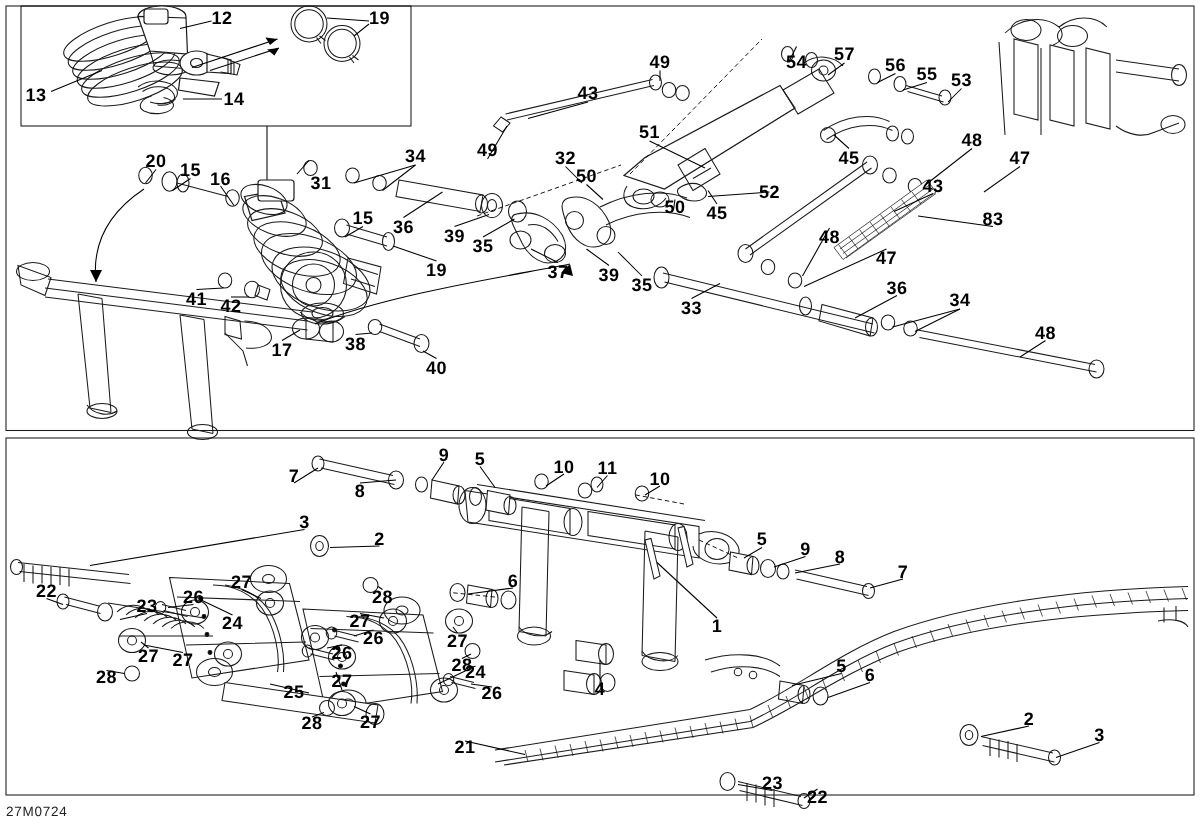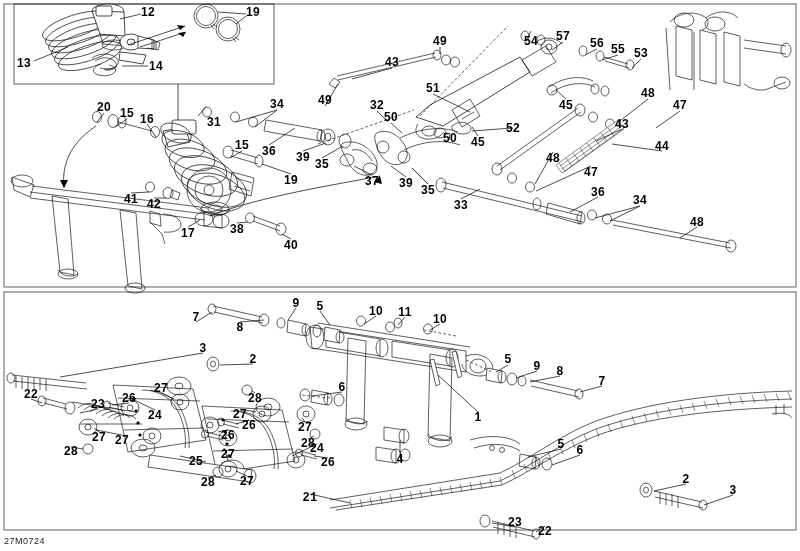--- a/index.html
+++ b/index.html
@@ -647,21 +647,21 @@
       <div class="cal" style="left: 147px; top: 119px;">16</div>
       <div class="cal" style="left: 277px; top: 104px;">34</div>
       <div class="cal" style="left: 325px; top: 100px;">49</div>
       <div class="cal" style="left: 377px; top: 105px;">32</div>
       <div class="cal" style="left: 391px; top: 117px;">50</div>
       <div class="cal" style="left: 214px; top: 122px;">31</div>
       <div class="cal" style="left: 513px; top: 128px;">52</div>
       <div class="cal" style="left: 622px; top: 124px;">43</div>
       <div class="cal" style="left: 450px; top: 138px;">50</div>
       <div class="cal" style="left: 478px; top: 142px;">45</div>
-      <div class="cal" style="left: 662px; top: 146px;">44</div>
+      <div class="cal" style="left: 662px; top: 146px;">83</div>
       <div class="cal" style="left: 242px; top: 145px;">15</div>
       <div class="cal" style="left: 269px; top: 151px;">36</div>
       <div class="cal" style="left: 303px; top: 157px;">39</div>
       <div class="cal" style="left: 322px; top: 164px;">35</div>
       <div class="cal" style="left: 553px; top: 158px;">48</div>
       <div class="cal" style="left: 591px; top: 172px;">47</div>
       <div class="cal" style="left: 291px; top: 180px;">19</div>
       <div class="cal" style="left: 372px; top: 181px;">37</div>
       <div class="cal" style="left: 406px; top: 183px;">39</div>
       <div class="cal" style="left: 428px; top: 190px;">35</div>
@@ -701,21 +701,21 @@
       <div class="cal" style="left: 305px; top: 427px;">27</div>
       <div class="cal" style="left: 308px; top: 443px;">28</div>
       <div class="cal" style="left: 317px; top: 448px;">24</div>
       <div class="cal" style="left: 228px; top: 454px;">27</div>
       <div class="cal" style="left: 328px; top: 462px;">26</div>
       <div class="cal" style="left: 71px; top: 451px;">28</div>
       <div class="cal" style="left: 99px; top: 437px;">27</div>
       <div class="cal" style="left: 196px; top: 461px; text-align: right;">25</div>
       <div class="cal" style="left: 247px; top: 481px;">27</div>
       <div class="cal" style="left: 208px; top: 482px;">28</div>
-      <div class="cal" style="left: 310px; top: 498px; font-family: Liberation Mono, monospace;">21</div>
+      <div class="cal" style="left: 310px; top: 498px;">21</div>
       <div class="cal" style="left: 478px; top: 417px;">1</div>
       <div class="cal" style="left: 400px; top: 459px;">4</div>
       <div class="cal" style="left: 561px; top: 444px;">5</div>
       <div class="cal" style="left: 580px; top: 450px;">6</div>
       <div class="cal" style="left: 686px; top: 479px;">2</div>
       <div class="cal" style="left: 733px; top: 490px;">3</div>
       <div class="cal" style="left: 515px; top: 522px;">23</div>
       <div class="cal" style="left: 545px; top: 531px;">22</div>
     </div>
 

